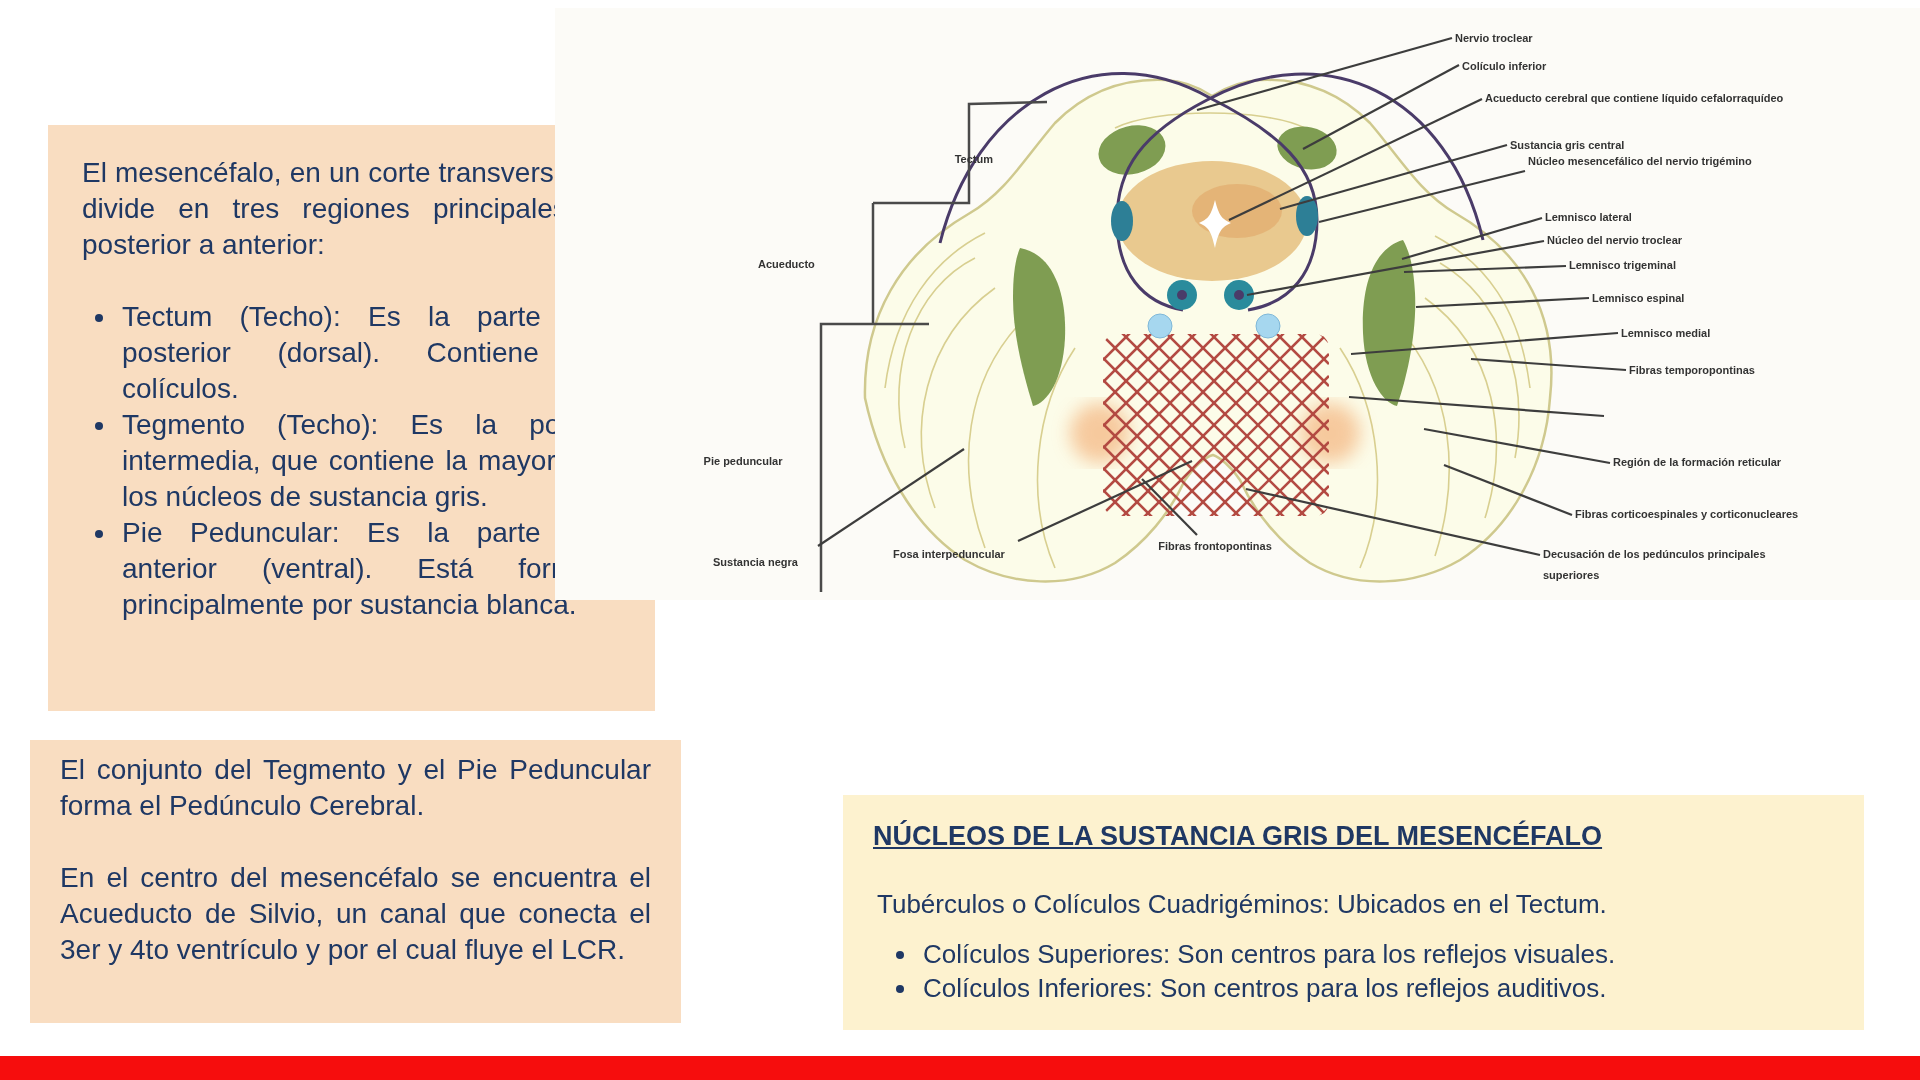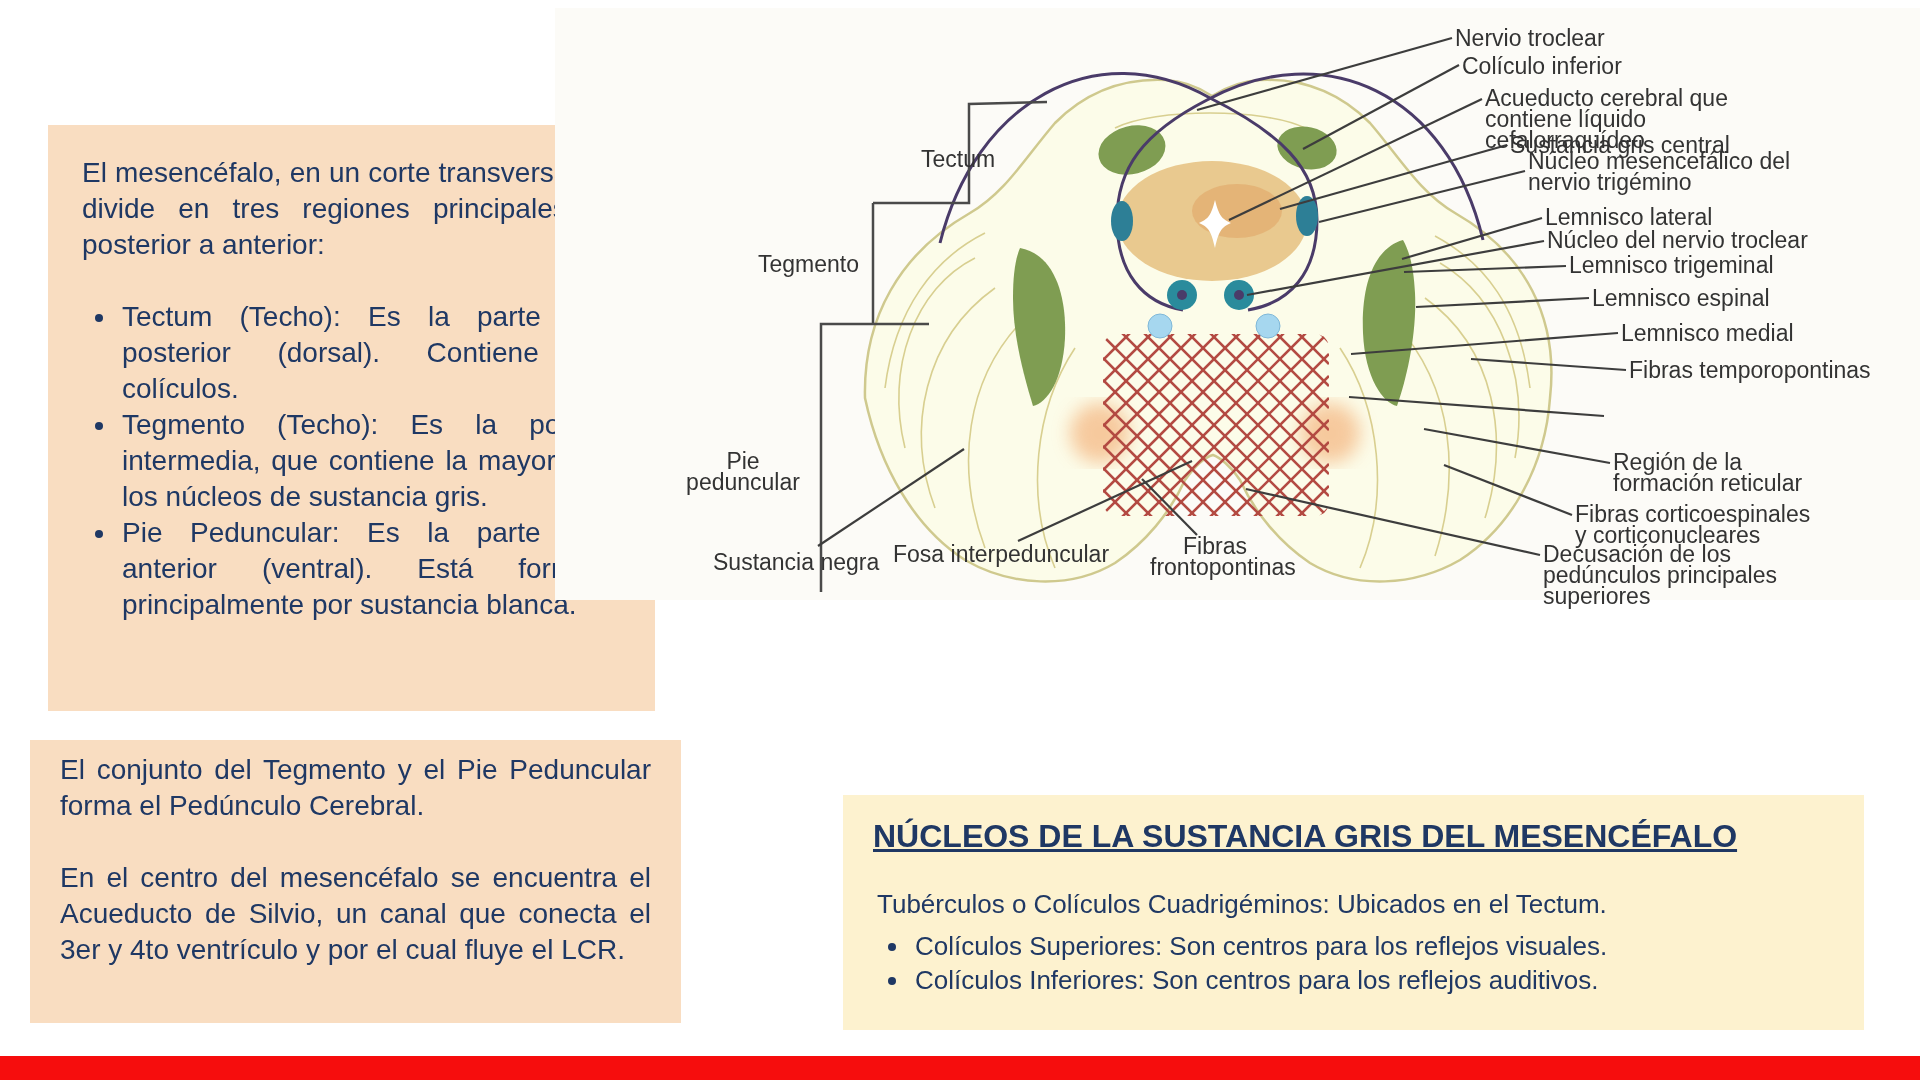--- a/index.html
+++ b/index.html
@@ -10,30 +10,30 @@
   #box1{left:48px;top:125px;width:607px;height:586px;padding:30px 34px;box-sizing:border-box;}
   #box1 p{margin:0 0 36px 0;text-align:justify;}
   #box1 ul,#box2 p{margin:0;}
   .peach-box ul{padding-left:36px;}
   .peach-box li{padding-left:4px;text-align:justify;margin:0;}
   #box2{left:30px;top:740px;width:651px;height:283px;padding:12px 30px;box-sizing:border-box;}
   #box2 p{text-align:justify;}
   #box2 .gap{height:36px;}
   #nucleibox{left:843px;top:795px;width:1021px;height:235px;background:#fdf2cf;color:#1f3864;
     padding:24px 30px;box-sizing:border-box;font-size:26px;line-height:34px;}
-  #nucleibox .title{font-weight:bold;font-size:32px;text-decoration:underline;margin:0 0 34px 0;}
+  #nucleibox .title{font-weight:bold;font-size:27px;text-decoration:underline;margin:0 0 34px 0;}
   #nucleibox p{margin:4px;}
-  #nucleibox ul{margin:8px;padding-left:30px;}
+  #nucleibox ul{margin:16px;padding-left:30px;}
   #nucleibox li{padding-left:4px;}
   
   #redbar{left:0;top:1056px;width:1920px;height:24px;background:#f60d0d;}
   
   #diagram{left:555px;top:8px;width:1365px;height:592px;background:#fcfbf7;}
   #diagram svg{position:absolute;left:0;top:0;}
-  .dlabel{position:absolute;font-size:23px;line-height:21px;color:#333333;white-space:normal;}
+  .dlabel{position:absolute;font-size:11px;line-height:21px;color:#333333;white-space:normal;font-weight:bold;}
   .dlabel.nw{white-space:nowrap;}
 </style>
 </head>
 <body>
 
 <div id="box1" class="abs peach-box">
   <p>El mesencéfalo, en un corte transversal, se divide en tres regiones principales de posterior a anterior:</p>
   <ul>
     <li>Tectum (Techo): Es la parte más posterior (dorsal). Contiene los colículos.</li>
     <li>Tegmento (Techo): Es la porción intermedia, que contiene la mayoría de los núcleos de sustancia gris.</li>
@@ -204,17 +204,17 @@
   <div class="dlabel nw" style="left:1037px;top:280px">Lemnisco espinal</div>
   <div class="dlabel nw" style="left:1066px;top:315px">Lemnisco medial</div>
   <div class="dlabel nw" style="left:1074px;top:352px">Fibras temporopontinas</div>
   <div class="dlabel" style="left:1058px;top:444px;width:225px">Región de la formación reticular</div>
   <div class="dlabel" style="left:1020px;top:496px;width:240px">Fibras corticoespinales y corticonucleares</div>
   <div class="dlabel" style="left:988px;top:536px;width:280px">Decusación de los pedúnculos principales superiores</div>
   <div class="dlabel" style="left:595px;top:528px;width:130px;text-align:center">Fibras frontopontinas</div>
   <div class="dlabel nw" style="left:158px;top:544px">Sustancia negra</div>
   <div class="dlabel nw" style="left:338px;top:536px">Fosa interpeduncular</div>
   <div class="dlabel nw" style="left:366px;top:141px;width:72px;text-align:right">Tectum</div>
-  <div class="dlabel nw" style="left:203px;top:246px">Tegmento</div>
+  <div class="dlabel nw" style="left:203px;top:246px">Acueducto</div>
   <div class="dlabel" style="left:128px;top:443px;width:120px;text-align:center">Pie peduncular</div>
 </div>
 
 <div id="redbar" class="abs"></div>
 
 </body></html>

